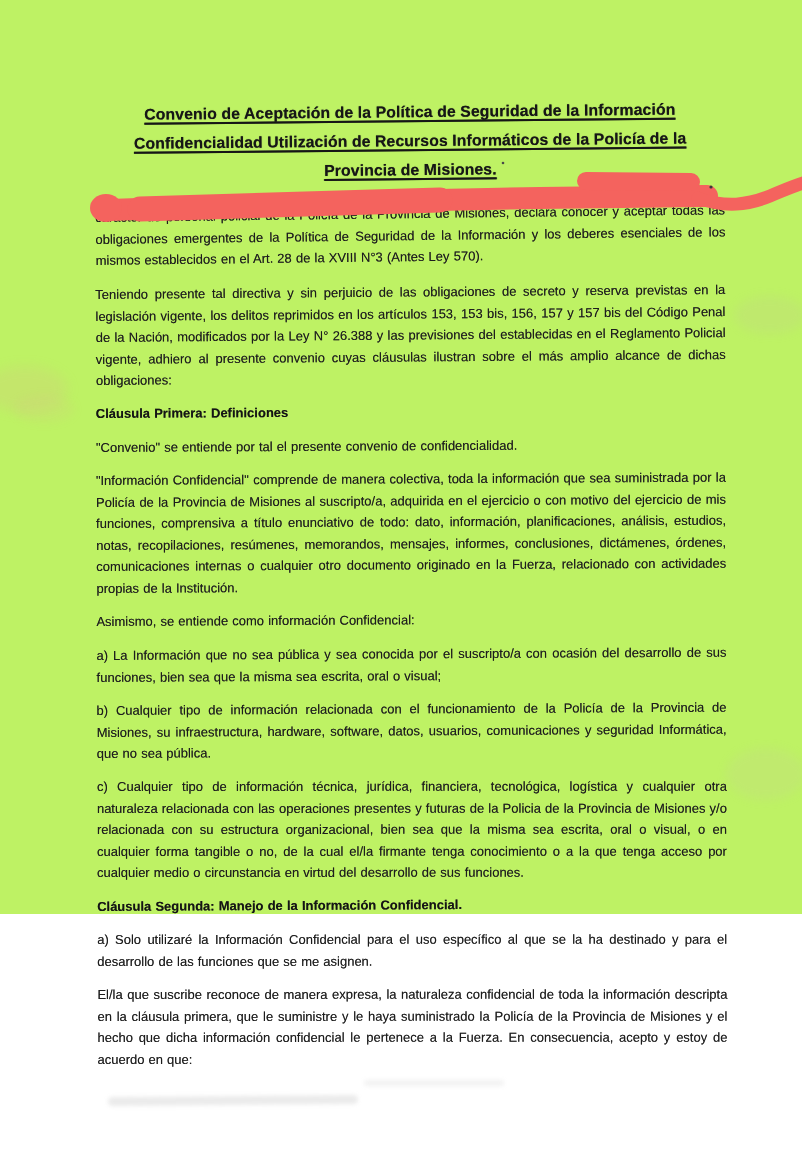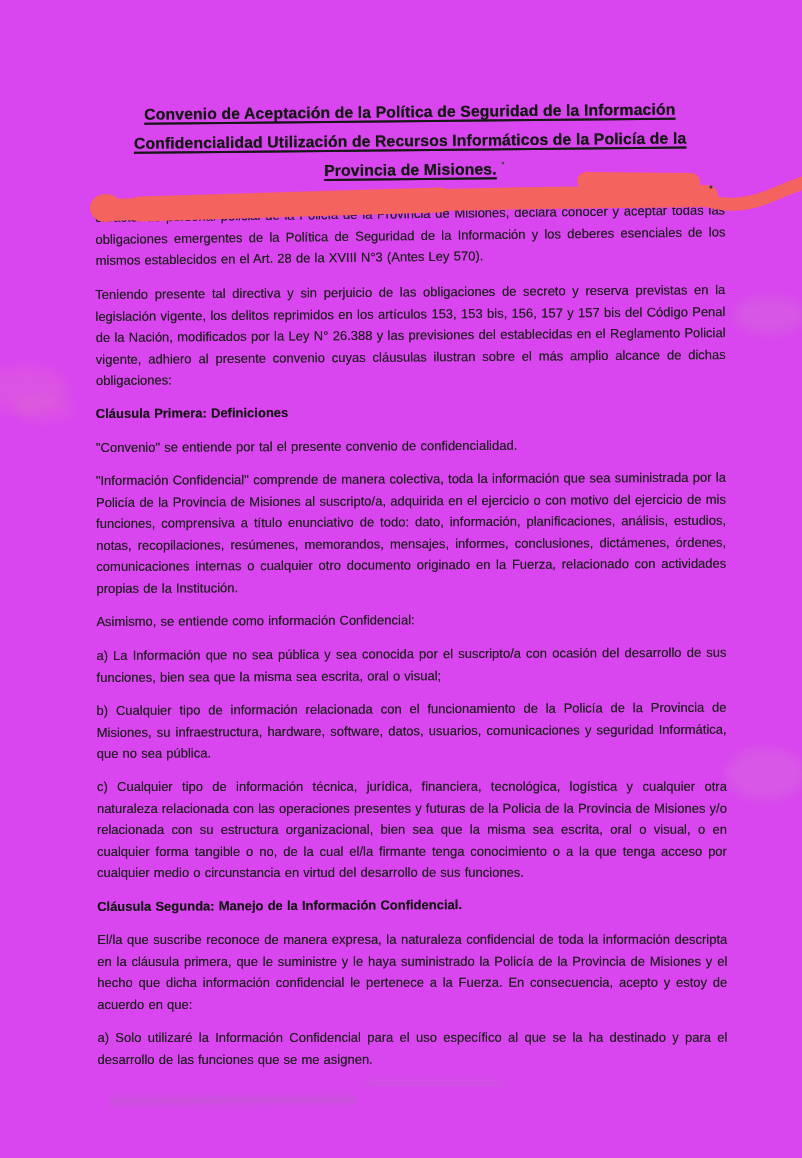--- a/index.html
+++ b/index.html
@@ -5,22 +5,22 @@
   html,body{margin:0;padding:0;}
   body{
     width:802px;height:1158px;
     background:#ffffff;
     overflow:hidden;
     font-family:"Liberation Sans","DejaVu Sans",sans-serif;
     position:relative;
   }
   .page{
     position:relative;
-    width:802px;height:1158px;
-    background:#d946ef;
+    width:802px;height:914px;
+    background:#bef264;
   }
   .content{
     position:absolute;
     left:95px;top:98px;width:630px;
     transform:rotate(-0.15deg);
     transform-origin:0 0;
   }
   .doc-title{
     font-size:15.8px;
     font-weight:bold;
@@ -90,22 +90,22 @@
     <div class="para p-first tilt-strong">carácter de personal policial de la Policía de la Provincia de Misiones, declara conocer y aceptar todas las obligaciones emergentes de la Política de Seguridad de la Información y los deberes esenciales de los mismos establecidos en el Art. 28 de la XVIII N°3 (Antes Ley 570).</div>
     <div class="para tilt-mid">Teniendo presente tal directiva y sin perjuicio de las obligaciones de secreto y reserva previstas en la legislación vigente, los delitos reprimidos en los artículos 153, 153 bis, 156, 157 y 157 bis del Código Penal de la Nación, modificados por la Ley N° 26.388 y las previsiones del establecidas en el Reglamento Policial vigente, adhiero al presente convenio cuyas cláusulas ilustran sobre el más amplio alcance de dichas obligaciones:</div>
     <div class="para heading tilt-soft">Cláusula Primera: Definiciones</div>
     <div class="para tilt-soft">"Convenio" se entiende por tal el presente convenio de confidencialidad.</div>
     <div class="para tilt-soft">"Información Confidencial" comprende de manera colectiva, toda la información que sea suministrada por la Policía de la Provincia de Misiones al suscripto/a, adquirida en el ejercicio o con motivo del ejercicio de mis funciones, comprensiva a título enunciativo de todo: dato, información, planificaciones, análisis, estudios, notas, recopilaciones, resúmenes, memorandos, mensajes, informes, conclusiones, dictámenes, órdenes, comunicaciones internas o cualquier otro documento originado en la Fuerza, relacionado con actividades propias de la Institución.</div>
     <div class="para tilt-soft">Asimismo, se entiende como información Confidencial:</div>
     <div class="para tilt-soft">a) La Información que no sea pública y sea conocida por el suscripto/a con ocasión del desarrollo de sus funciones, bien sea que la misma sea escrita, oral o visual;</div>
     <div class="para tilt-soft">b) Cualquier tipo de información relacionada con el funcionamiento de la Policía de la Provincia de Misiones, su infraestructura, hardware, software, datos, usuarios, comunicaciones y seguridad Informática, que no sea pública.</div>
     <div class="para tilt-flat">c) Cualquier tipo de información técnica, jurídica, financiera, tecnológica, logística y cualquier otra naturaleza relacionada con las operaciones presentes y futuras de la Policia de la Provincia de Misiones y/o relacionada con su estructura organizacional, bien sea que la misma sea escrita, oral o visual, o en cualquier forma tangible o no, de la cual el/la firmante tenga conocimiento o a la que tenga acceso por cualquier medio o circunstancia en virtud del desarrollo de sus funciones.</div>
     <div class="para heading tilt-soft">Cláusula Segunda: Manejo de la Información Confidencial.</div>
+    <div class="para tilt-flat">a) Solo utilizaré la Información Confidencial para el uso específico al que se la ha destinado y para el desarrollo de las funciones que se me asignen.</div>
     <div class="para tilt-flat">El/la que suscribe reconoce de manera expresa, la naturaleza confidencial de toda la información descripta en la cláusula primera, que le suministre y le haya suministrado la Policía de la Provincia de Misiones y el hecho que dicha información confidencial le pertenece a la Fuerza. En consecuencia, acepto y estoy de acuerdo en que:</div>
-    <div class="para tilt-flat">a) Solo utilizaré la Información Confidencial para el uso específico al que se la ha destinado y para el desarrollo de las funciones que se me asignen.</div>
 
   </div>
 
   <svg class="scribble-svg" viewBox="0 0 802 1158" xmlns="http://www.w3.org/2000/svg">
     <g fill="none" stroke="#f4635e" stroke-linecap="round">
 
       <path d="M 104 210 C 230 207, 400 200, 540 198 S 690 196, 707 196" stroke-width="22"></path>
 
       <path d="M 140 209 C 260 206, 360 202, 440 200" stroke-width="25"></path>
 

